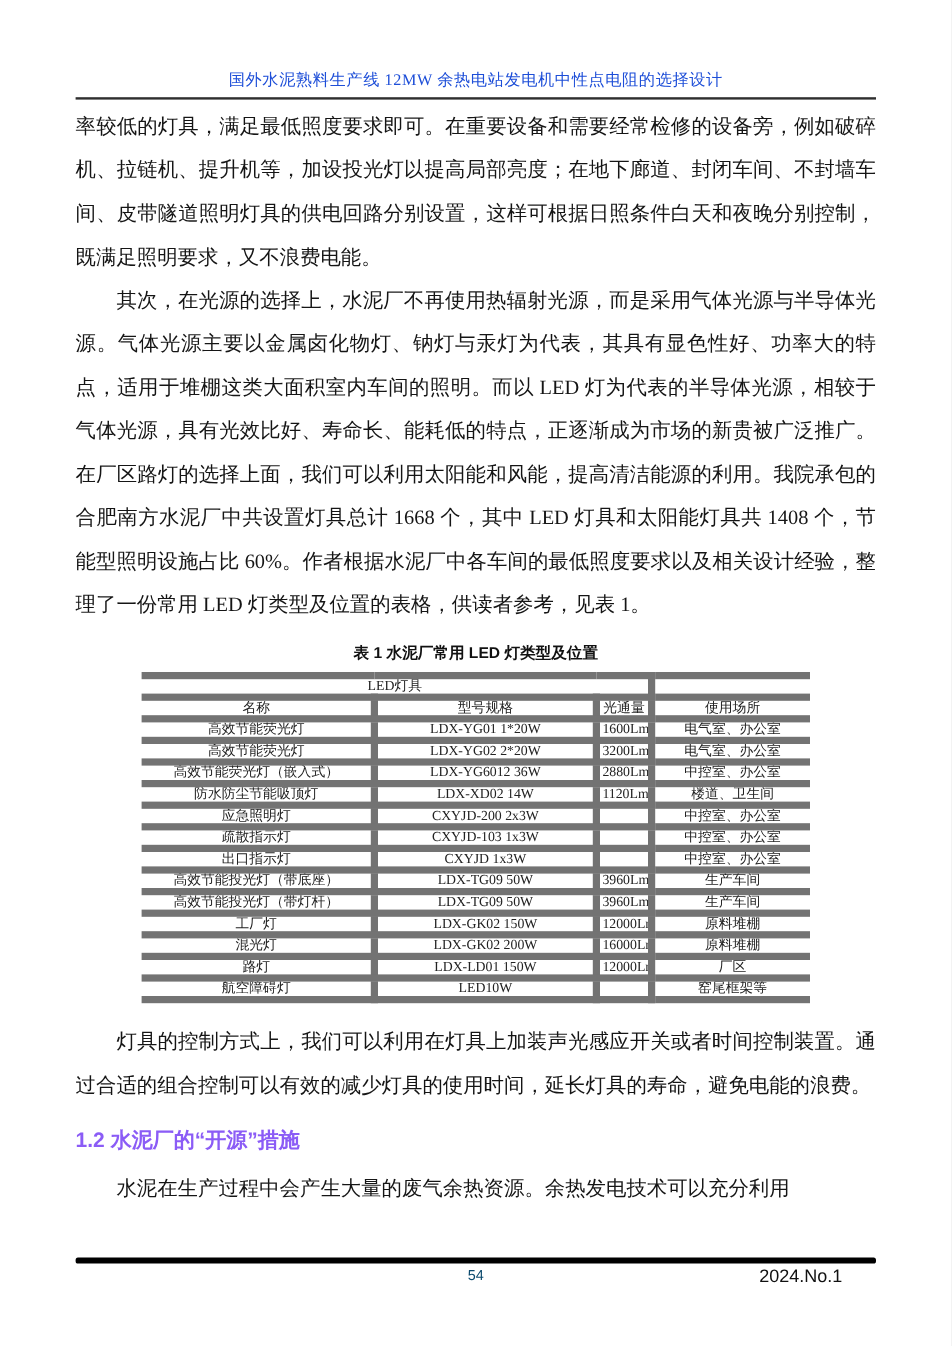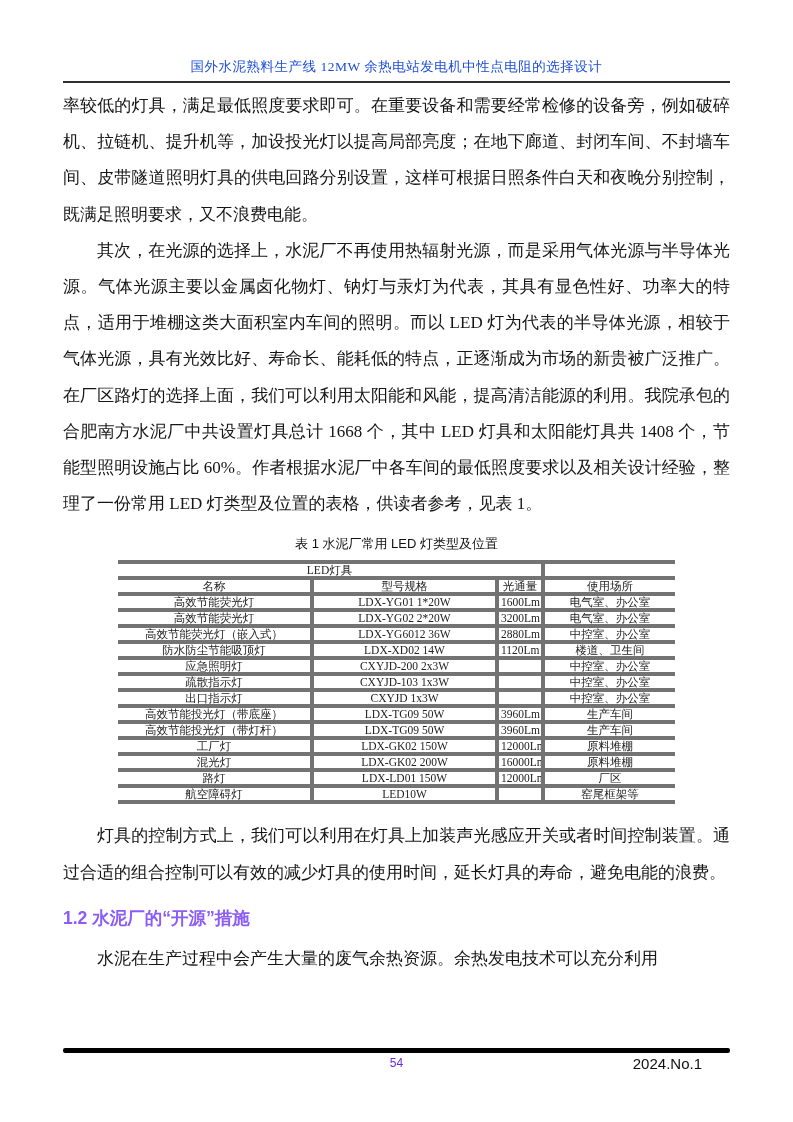--- a/index.html
+++ b/index.html
@@ -46,34 +46,34 @@
     color: #151515;
   }
   .para.indent { text-indent: 2em; }
 
   
   .table-caption {
     margin-top: 13px;
     margin-bottom: 7px;
     text-align: center;
     font-family: "Liberation Sans", "DejaVu Sans", sans-serif;
-    font-weight: normal;
+    font-weight: bold;
     font-size: 13px;
     color: #111;
   }
   table.led-table {
     border-collapse: collapse;
     margin-left: 55px;
     width: 557px;
     table-layout: fixed;
     font-size: 11.5px;
     color: #222;
   }
   table.led-table td {
-    border: 4px solid #737373;
+    border: 6px solid #737373;
     text-align: center;
     height: 14px;
     line-height: 12px;
     padding: 0 2px;
     white-space: nowrap;
     overflow: hidden;
   }
   table.led-table td.first-col { border-left: none; }
   table.led-table td.last-col  { border-right: none; }
 
@@ -109,21 +109,21 @@
     border-radius: 2px/50%;
   }
   .footer-page-number {
     position: absolute;
     top: 1056px;
     left: 0;
     width: 100%;
     text-align: center;
     font-family: "Liberation Sans", "DejaVu Sans", sans-serif;
     font-size: 12px;
-    color: #6d28d9;
+    color: #0c4a6e;
   }
   .footer-issue {
     position: absolute;
     top: 1055px;
     right: 91px;
     font-family: "Liberation Sans", "DejaVu Sans", sans-serif;
     font-size: 15px;
     color: #111;
   }
 </style>

